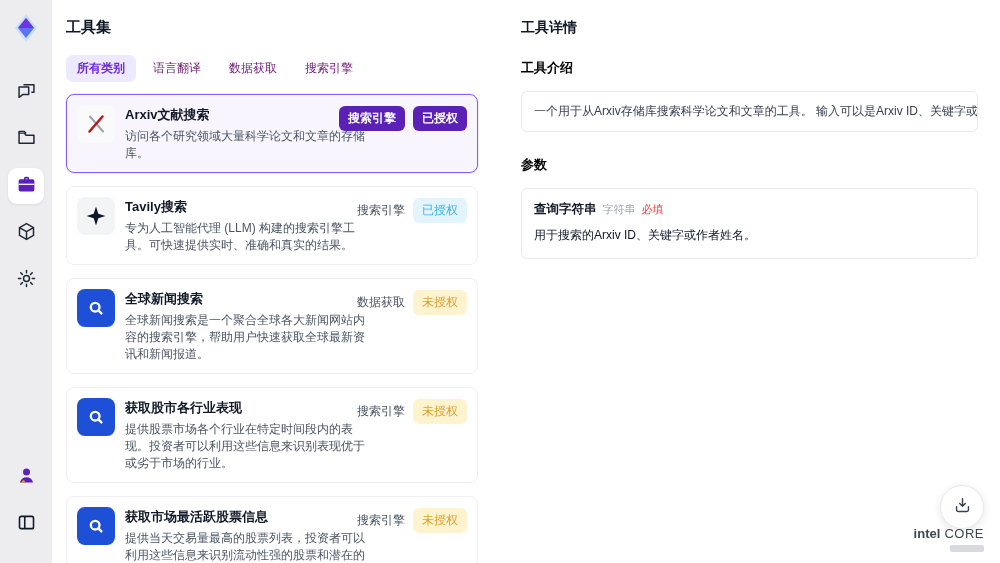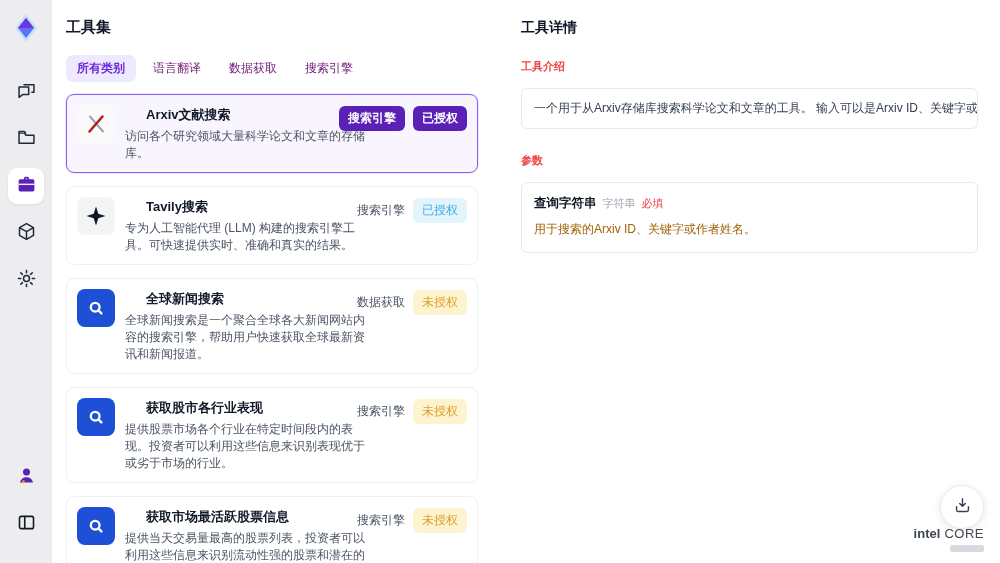--- a/index.html
+++ b/index.html
@@ -46,21 +46,21 @@
   .card.selected { border:1.5px solid #8b5cf6; background:#f8f5ff; box-shadow:0 0 0 1px rgba(139,92,246,.12); }
   .t-icon {
     width:38px; height:38px; border-radius:8px; background:#f3f4f6; flex:none;
     display:flex; align-items:center; justify-content:center;
   }
   .t-icon svg { width:24px; height:24px; }
   .t-icon.icon-blue { background:#1d4fd7; }
   .t-icon.icon-blue svg { width:20px; height:20px; }
   .t-icon.icon-white { background:#fafafa; }
   .t-main { flex:1; min-width:0; padding-top:1px; }
-  .t-name { font-size:13px; font-weight:bold; color:#111827; margin-bottom:4px;margin-left:21px; }
+  .t-name { font-size:13px; font-weight:bold; color:#111827; margin-bottom:4px; }
   .t-desc { font-size:12px; color:#4b5563; line-height:17px; max-width:243px; }
   .t-tags { position:absolute; right:10px; top:11px; display:flex; gap:8px; align-items:center; }
   .tag { font-size:12px; white-space:nowrap; }
   .tag-plain { color:#4b5563; }
   .tag-solid { background:#5b21b6; color:#ffffff; padding:4px 9px; border-radius:6px; font-weight:bold; }
   .tag-cyan  { background:#e3f4fd; color:#41aee3; padding:4px 9px; border-radius:6px; }
   .tag-amber { background:#fdf3cf; color:#dd9f2e; padding:4px 9px; border-radius:6px; }
 
   
   .scrollbar { position:absolute; right:6px; top:84px; bottom:16px; width:9px; }
@@ -68,32 +68,32 @@
   .sb-arrow.up { border-bottom:5px solid #6b7280; }
   .sb-arrow.down { border-top:5px solid #6b7280; position:absolute; bottom:0; left:0; right:0; margin:auto; }
   .sb-thumb { position:absolute; top:14px; left:1px; width:7px; height:176px; background:#c2c4c9; border-radius:4px; }
 
   
   .details-panel {
     position:absolute; left:503px; top:0; bottom:0; right:0;
     background:#ffffff; padding:19px 22px 0 18px;
   }
   .details-title { font-size:14px; font-weight:bold; color:#111827; margin-bottom:22px; }
-  .section-heading { font-size:11px; font-weight:bold; color:#ef4444; margin-bottom:14px;font-family:Liberation Mono, monospace; }
+  .section-heading { font-size:13px; font-weight:bold; color:#000000; margin-bottom:14px;font-family:Liberation Mono, monospace; }
   .intro-box {
     border:1px solid #e7e9ee; border-radius:6px; padding:11px 12px;
     font-size:12px; color:#374151; white-space:nowrap; overflow:hidden;
     margin-bottom:24px;
   }
   .param-box { border:1px solid #e7e9ee; border-radius:6px; padding:12px 12px 14px; }
   .param-head { display:flex; align-items:baseline; gap:6px; margin-bottom:9px; }
   .param-name { font-size:12.5px; font-weight:bold; color:#111827; }
   .param-type { font-size:11px; color:#9ca3af; }
   .param-required { font-size:11px; color:#ef4444; }
-  .param-desc { font-size:12px; color:#a16207; }
+  .param-desc { font-size:12px; color:#0f172a; }
 
   
   .download-fab {
     position:absolute; right:16px; bottom:34px; width:44px; height:44px; border-radius:50%;
     background:#ffffff; border:1px solid #e8eaed; box-shadow:0 2px 8px rgba(0,0,0,.10);
     display:flex; align-items:center; justify-content:center; cursor:pointer;
   }
   .download-fab svg { width:19px; height:19px; }
   .intel-logo { position:absolute; right:16px; bottom:10px; text-align:right; line-height:13px; }
   .intel-logo .brand { font-size:13px; color:#3f4750; letter-spacing:.5px; }

